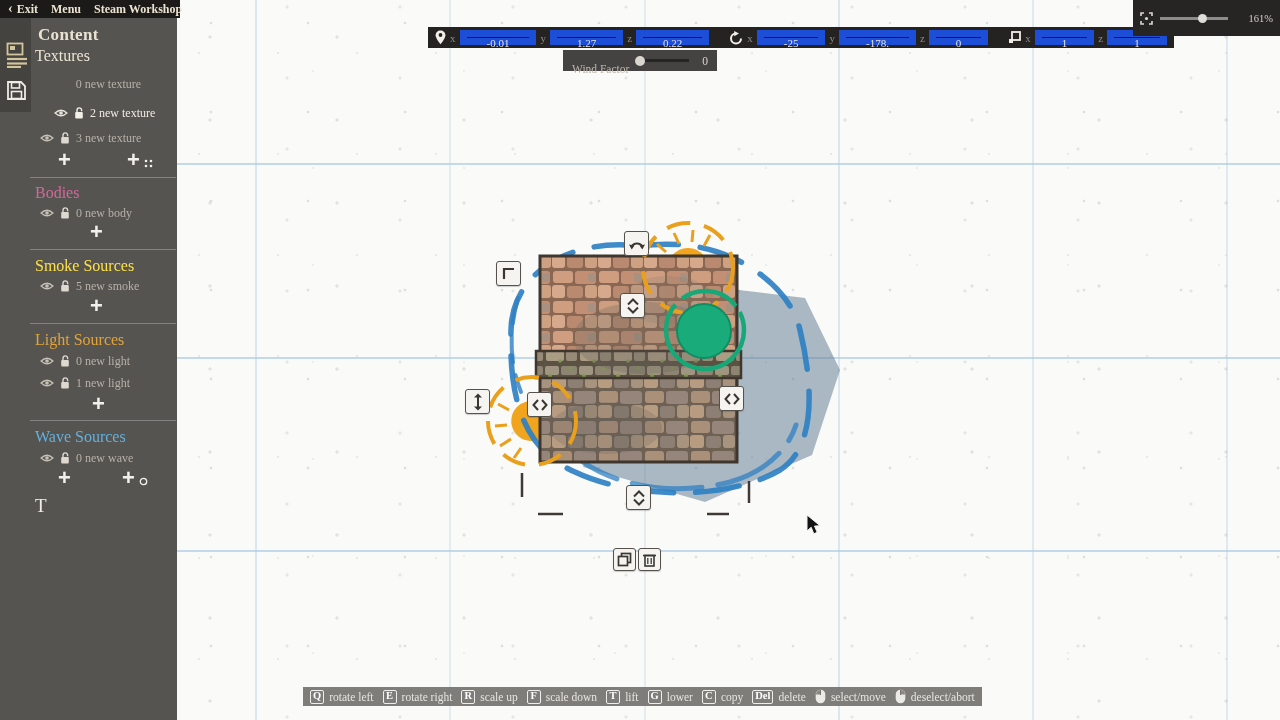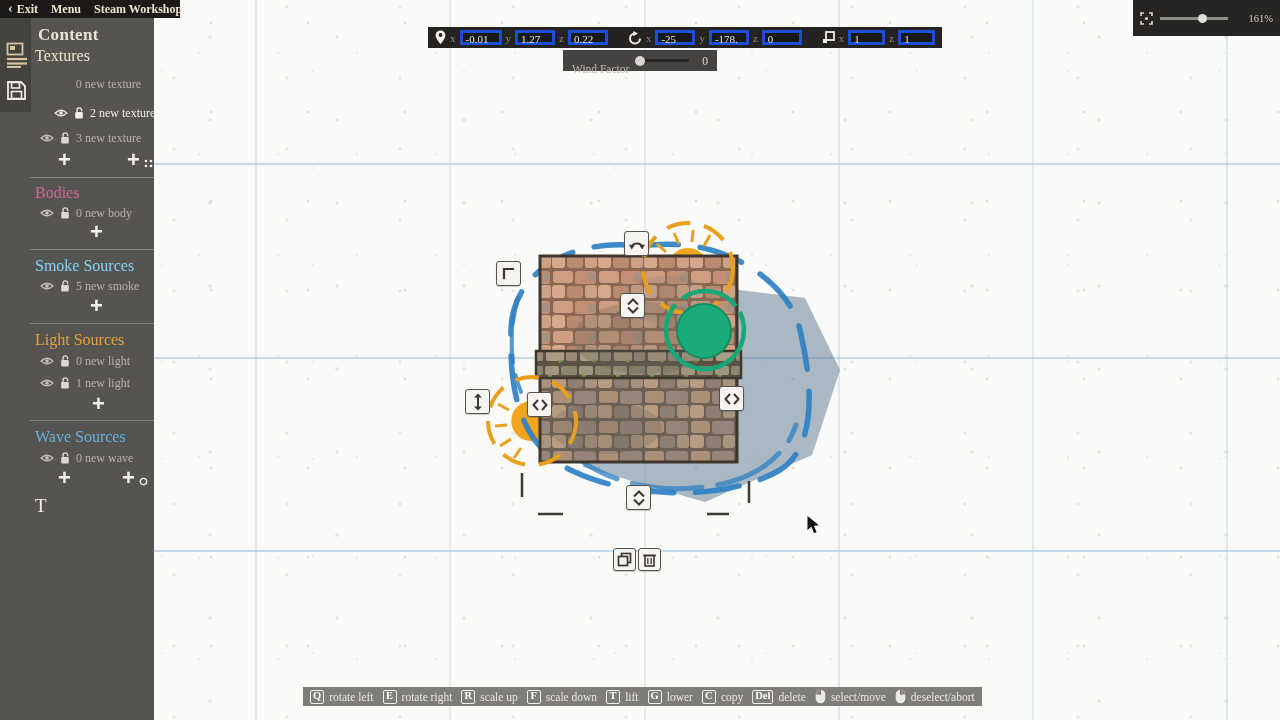--- a/index.html
+++ b/index.html
@@ -35,21 +35,21 @@
   .menubar {
     position:absolute; left:0; top:0; width:180px; height:18px;
     background:#1b1a19; color:#ece4d1; display:flex; align-items:center;
     gap:13px; padding:0 8px; font-size:12px; font-weight:600;
   }
   .menubar .back { font-size:14px; line-height:1; margin-right:-9px; }
   .menubar span { white-space:nowrap; }
 
   
   .sidebar {
-    position:absolute; left:0; top:18px; width:154px; height:702px;
+    position:absolute; left:0; top:18px; width:177px; height:702px;
     background:#565451; color:#b7b1a7; font-size:12px;
   }
   .sidebar .iconwell { position:absolute; left:0; top:0; width:31px; height:94px; background:#454340; }
   .panel-icon { position:absolute; }
   .sb-title { position:absolute; left:38px; top:7px; font-size:17px; color:#eae3d2; font-weight:600; letter-spacing:.3px; }
   .sb-seclabel { position:absolute; left:35px; font-size:16px; font-weight:400; }
   .sb-row { position:absolute; left:0; width:177px; height:20px; display:flex; align-items:center; gap:6px; padding-left:40px; }
   .sb-row .lbl { color:#b7b1a7; }
   .sb-row.selected { padding-left:54px; }
   .sb-row.selected .hl {
@@ -66,22 +66,22 @@
   .text-tool { position:absolute; left:35px; top:477px; font-size:19px; color:#efece5; }
 
   
   .tbar {
     position:absolute; left:428px; top:27px; height:21px;
     background:#242322; display:flex; align-items:center; gap:5px; padding:0 7px;
   }
   .tbar .grp { display:flex; align-items:center; gap:4px; }
   .tbar .ax { color:#8f8a81; font-size:11px; }
   .tbar .box {
-    height:15px; background:#181817; border:3px solid #1d4ed8; color:#e9e5dd;
-    font-size:11px; line-height:13px; padding:0 3px; min-width:40px;
+    height:15px; background:#181817; border:7px solid #1d4ed8; color:#e9e5dd;
+    font-size:11px; line-height:13px; padding:0 20px; min-width:40px;
   }
   .tbar .gap { width:10px; }
 
   
   .wind {
     position:absolute; left:563px; top:50px; width:154px; height:21px;
     background:#454341; display:flex; align-items:center; gap:8px; padding:0 9px;
   }
   .wind .wlabel { color:#bcb6ab; font-size:11.5px;margin-top:17px; }
   .wind .track { position:relative; width:52px; height:3px; background:#262524; }
@@ -356,21 +356,21 @@
         </svg>
       <svg width="10" height="13" viewBox="0 0 10 13">
           <path d="M3,5 V3.2 A2.3,2.3 0 0 1 7.6,3.2 V4.2" fill="none" stroke="#ddd9d1" stroke-width="1.4"></path>
           <rect x="1.2" y="5" width="7.6" height="6.6" rx="1" fill="#ddd9d1"></rect>
         </svg>
       <span class="lbl">0 new body</span>
     </div>
     <div class="sb-plus" style="left:90px;top:203px;">+</div>
     <div class="sb-div" style="top:231px;"></div>
 
-    <div class="sb-seclabel" style="top: 239px; color: #7dd3fc;">Smoke Sources</div>
+    <div class="sb-seclabel" style="top: 239px; color: #fde047;">Smoke Sources</div>
     <div class="sb-row" style="top:258px;">
       <svg width="14" height="10" viewBox="0 0 13 9">
           <path d="M1,4.5 Q6.5,-0.6 12,4.5 Q6.5,9.6 1,4.5 Z" fill="none" stroke="#c6c0b5" stroke-width="1.2"></path>
           <circle cx="6.5" cy="4.5" r="1.7" fill="#c6c0b5"></circle>
         </svg>
       <svg width="10" height="13" viewBox="0 0 10 13">
           <path d="M3,5 V3.2 A2.3,2.3 0 0 1 7.6,3.2 V4.2" fill="none" stroke="#ddd9d1" stroke-width="1.4"></path>
           <rect x="1.2" y="5" width="7.6" height="6.6" rx="1" fill="#ddd9d1"></rect>
         </svg>
       <span class="lbl">5 new smoke</span>

